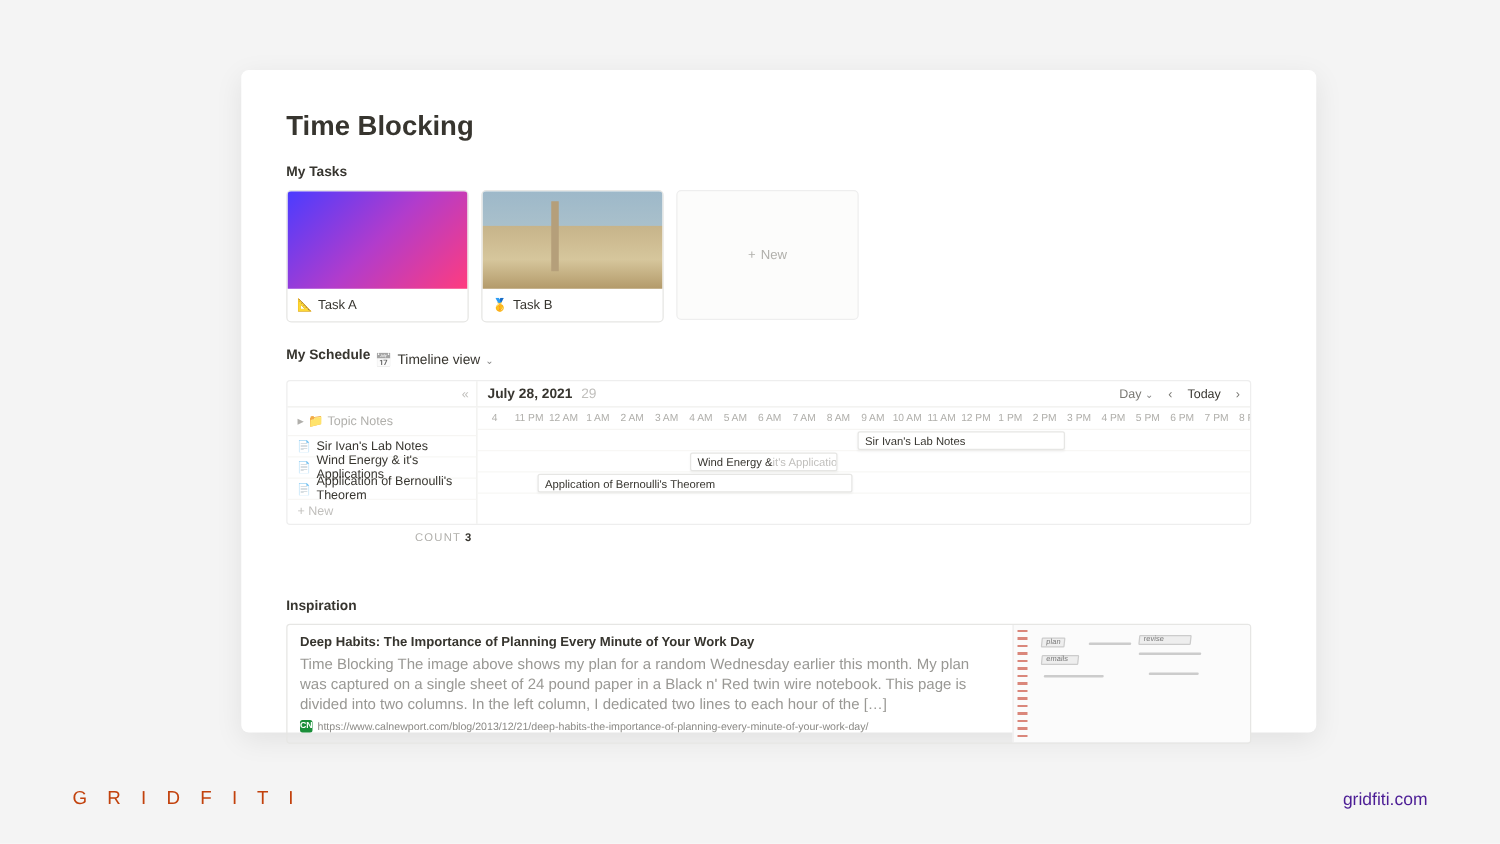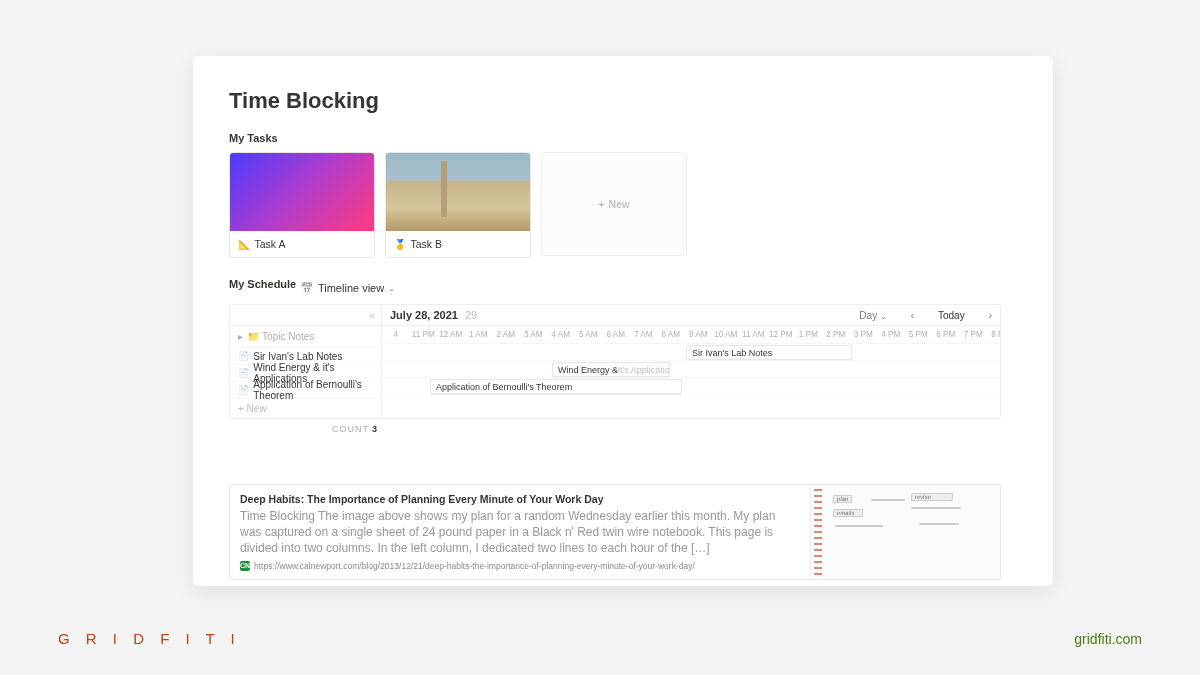--- a/index.html
+++ b/index.html
@@ -58,21 +58,21 @@
   .tl-top {
     display:grid; grid-template-columns: 152px 1fr; border-bottom:1px solid #f0efed;
   }
   .tl-top-left {
     display:flex; align-items:center; justify-content:flex-end; padding:4px 6px;
     color:#c0bfbc; border-right:1px solid #f0efed;
   }
   .tl-top-right { display:flex; align-items:center; justify-content:space-between; padding:4px 8px; }
   .tl-date { font-size:11px; font-weight:600; }
   .tl-date .aux { color:#c0bfbc; font-weight:500; margin-left:4px;text-align:right; }
-  .tl-controls { display:flex; align-items:center; gap:24px; color:#7a7974; font-size:10px; }
+  .tl-controls { display:flex; align-items:center; gap:12px; color:#7a7974; font-size:10px; }
   .tl-controls .today { color:#37352f; font-weight:500; }
   .tl-body { display:grid; grid-template-columns: 152px 1fr; }
   .tl-left { border-right:1px solid #f0efed; }
   .tl-left .folder { padding:5px 8px; color:#b0afab; font-size:10px; display:flex; align-items:center; gap:4px; border-bottom:1px solid #f6f5f3;}
   .tl-left .row { padding:3px 8px; display:flex; align-items:center; gap:4px; border-bottom:1px solid #f8f7f5; height:17px; }
   .tl-left .row .doc { color:#b8b7b3; font-size:9px; }
   .tl-left .newrow { color:#c0bfbc; padding:4px 8px; font-size:10px; }
   .tl-right { position:relative; overflow:hidden; }
   .tl-hours {
     display:flex; font-size:8.2px; color:#b0afab; border-bottom:1px solid #f6f5f3;
@@ -115,21 +115,21 @@
     border:1px solid #ccc; background:#eee; padding:0 3px; border-radius:1px;
   }
 
   
   .brand-left {
     position:absolute; left:58px; bottom:28px;
     color:#c2410c; letter-spacing:6px; font-size:15px; font-weight:400;
   }
   .brand-right {
     position:absolute; right:58px; bottom:28px;
-    color:#4d7c0f; font-size:14px;
+    color:#4c1d95; font-size:14px;
   }
 </style>
 </head>
 <body>
 
 <div class="frame">
 
   <h1>Time Blocking</h1>
 
   <div class="section">
@@ -259,20 +259,21 @@
       </div>
     </div>
     <div class="count-row" style="width:152px;">
       <span>COUNT</span><b>3</b>
     </div>
   </div>
 
   <div class="inspiration-gap"></div>
 
   <div class="section" style="margin-bottom:0">
+    <h2>Inspiration</h2>
     <div class="bookmark">
       <div class="bm-left">
         <div class="bm-title">Deep Habits: The Importance of Planning Every Minute of Your Work Day</div>
         <div class="bm-desc">Time Blocking The image above shows my plan for a random Wednesday earlier this month. My plan was captured on a single sheet of 24 pound paper in a Black n' Red twin wire notebook. This page is divided into two columns. In the left column, I dedicated two lines to each hour of the […]</div>
         <div class="bm-url">
           <span class="bm-fav">CN</span>
           <span>https://www.calnewport.com/blog/2013/12/21/deep-habits-the-importance-of-planning-every-minute-of-your-work-day/</span>
         </div>
       </div>
       <div class="bm-right">

